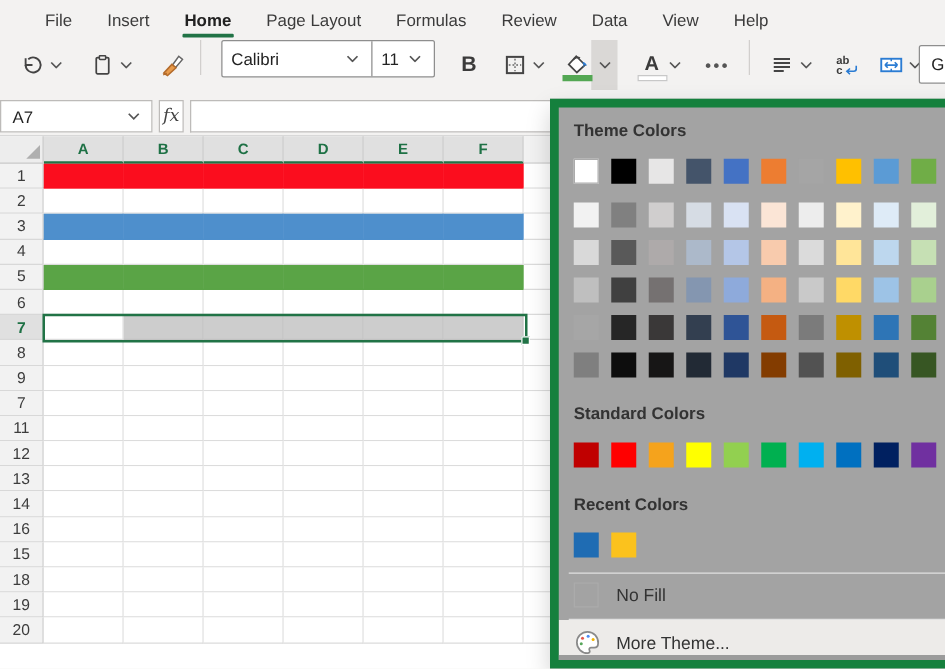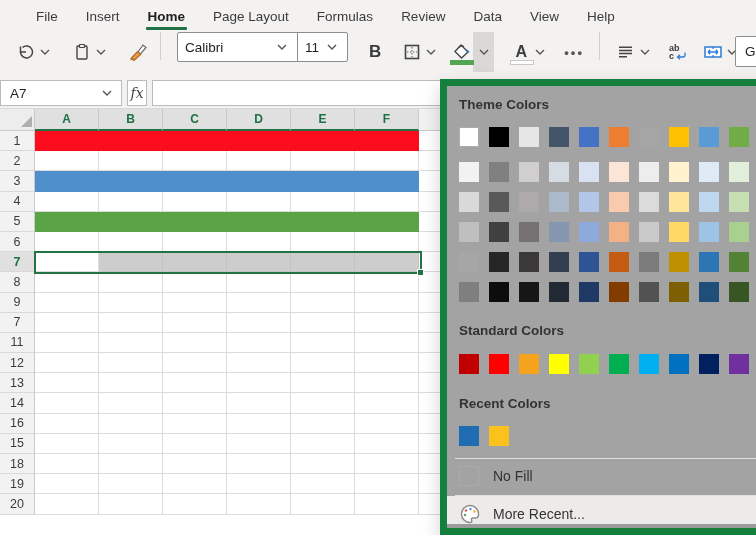--- a/index.html
+++ b/index.html
@@ -579,18 +579,18 @@
     </div>
     <div class="panel-hr" style="margin-top:2px"></div>
     <div class="menu-row more">
       <svg width="22" height="22" viewBox="0 0 22 22">
         <path d="M11 2.5 a8.5 8.5 0 1 0 0 17 c1.6 0 2.2 -1 1.6 -2.2 c-0.6 -1.2 0 -2.3 1.4 -2.3 h2.3 c1.9 0 3.2 -1.5 3.2 -3.5 a8.5 8.5 0 0 0 -8.5 -9 z" fill="#fff" stroke="#8A8A8A" stroke-width="1.4"></path>
         <circle cx="7" cy="7.5" r="1.2" fill="#E2574C"></circle>
         <circle cx="11.5" cy="6" r="1.2" fill="#4C8BF5"></circle>
         <circle cx="15.5" cy="8.5" r="1.2" fill="#F4B400"></circle>
         <circle cx="6" cy="12" r="1.2" fill="#57A65A"></circle>
       </svg>
-      <span>More Recent...</span>
+      <span>More Theme...</span>
     </div>
     <div class="panel-bottom-strip"></div>
   </div>
 
 </div>
 
 </body></html>

